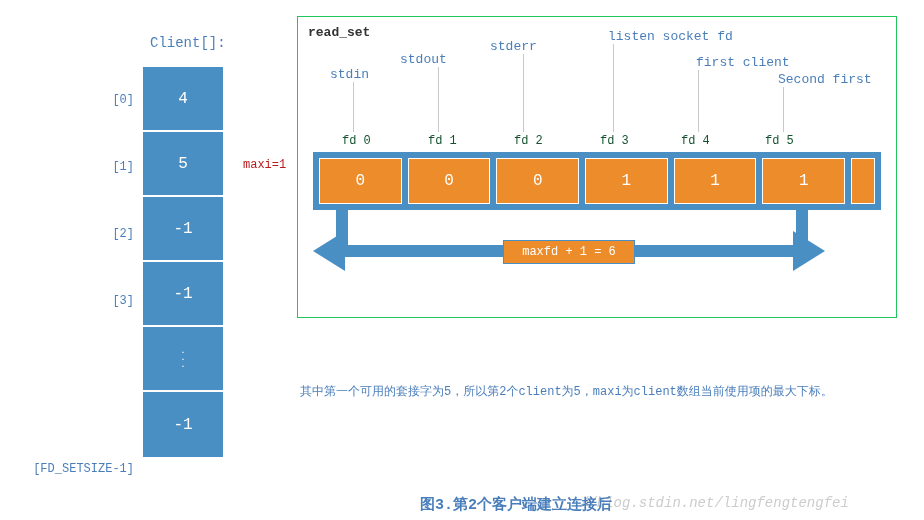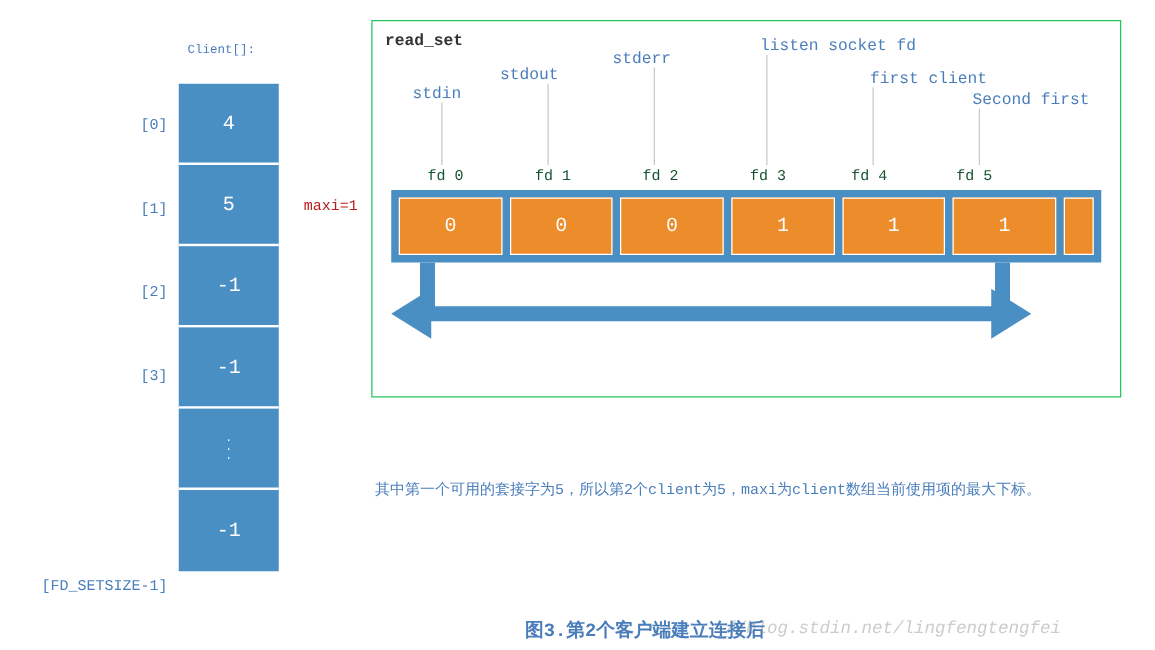--- a/index.html
+++ b/index.html
@@ -11,21 +11,21 @@
     background: #fff;
     width: 924px;
     height: 520px;
     position: relative;
   }
   .client-header {
     position: absolute;
     left: 150px;
     top: 35px;
     color: #4a7ebb;
-    font-size: 10px;
+    font-size: 14px;
   }
   .client-table {
     position: absolute;
     left: 141px;
     top: 65px;
     width: 80px;
     border: 2px solid #fff;
   }
   .client-cell {
     height: 65px;
@@ -254,17 +254,18 @@
     <div class="fd-cell">1</div>
     <div class="fd-cell">1</div>
     <div class="fd-cell narrow"></div>
   </div>
 
   <div class="vconn" style="left:38px"></div>
   <div class="vconn" style="left:498px"></div>
   <div class="arrow-head-l"></div>
   <div class="arrow-shaft"></div>
   <div class="arrow-head-r"></div>
+  <div class="maxfd-box">maxfd + 1 = 6</div>
 </div>
 
 <div class="explain">其中第一个可用的套接字为5，所以第2个client为5，maxi为client数组当前使用项的最大下标。</div>
 <div class="watermark">//blog.stdin.net/lingfengtengfei</div>
 <div class="caption">图3.第2个客户端建立连接后</div>
 
 </body></html>

